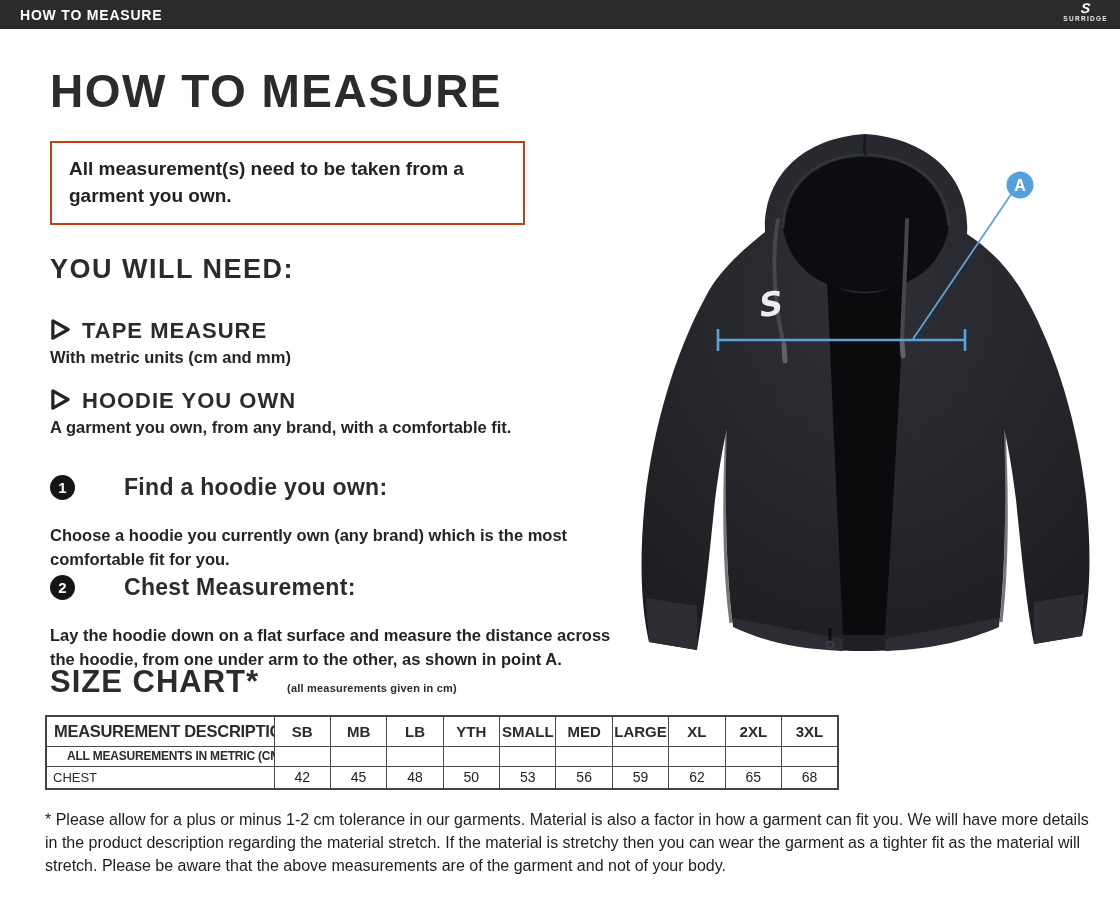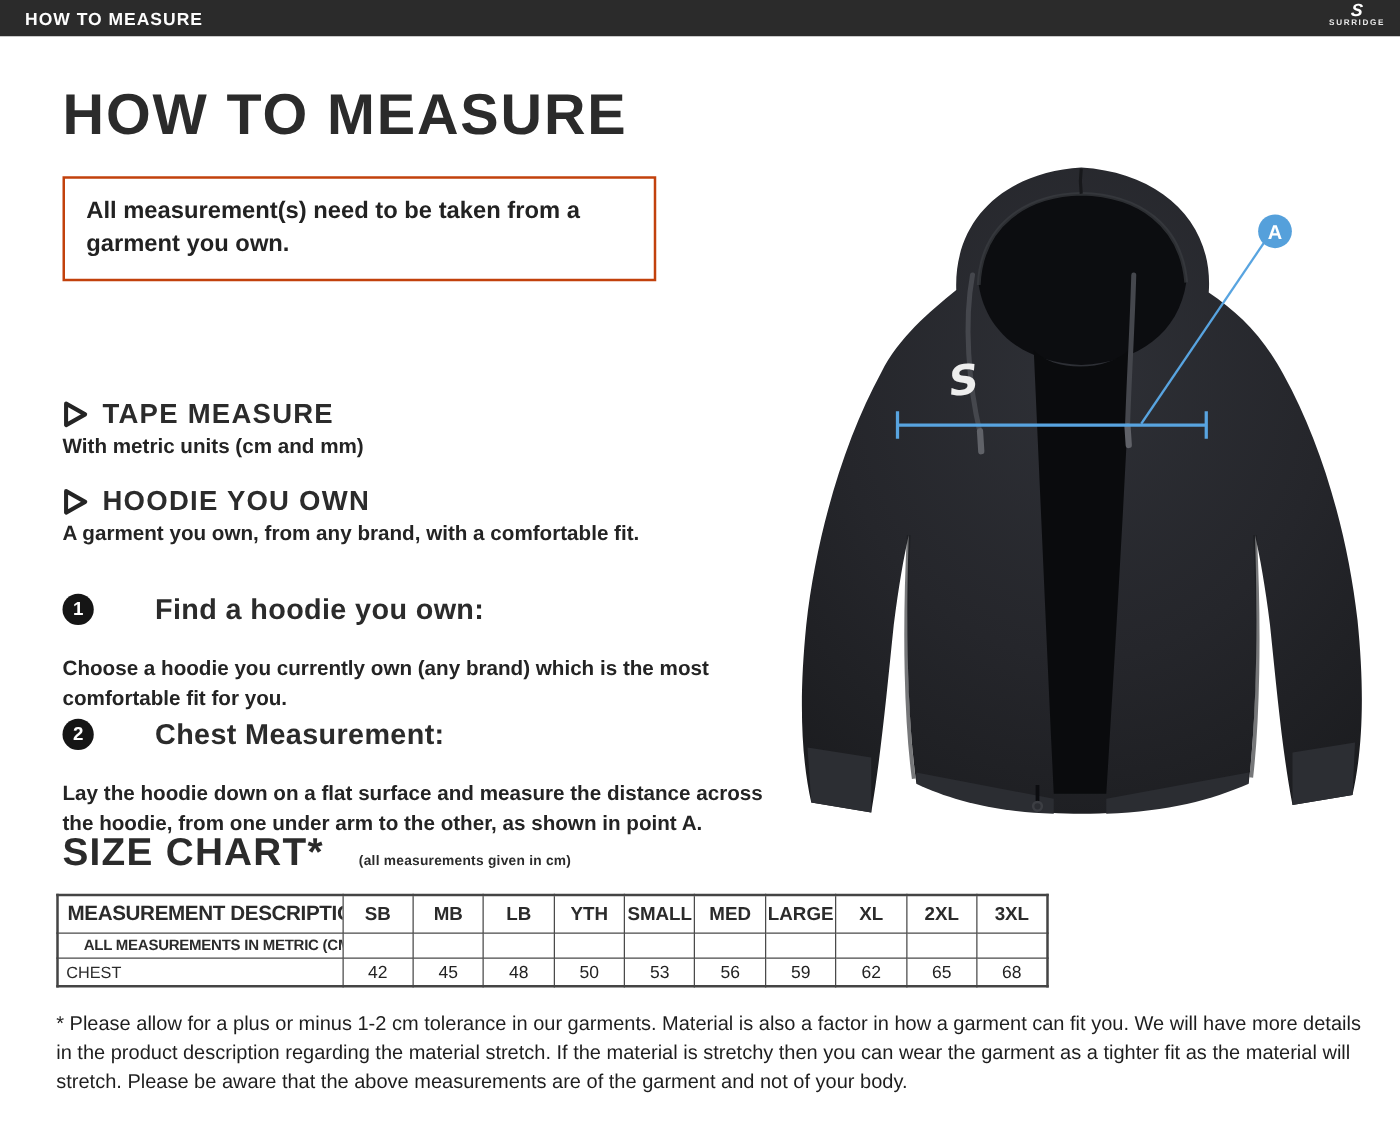--- a/index.html
+++ b/index.html
@@ -25,21 +25,21 @@
   .notice-box { position:absolute; left:50px; top:141px; width:475px; min-height:80px;
                 border:2px solid #c2410c; padding:13px 17px; }
   .notice-box p { font-size:19px; font-weight:bold; line-height:1.42; color:#222; }
 
   .h2 { position:absolute; left:50px; font-size:27px; font-weight:bold; letter-spacing:1.5px; }
   .h2.need { top:254px; }
 
   .tool-item { position:absolute; left:50px; }
   .tool-item.tape { top:318px; }
   .tool-item.hoodie { top:388px; }
-  .tool-head { display:flex; align-items:center; gap:11px; }
+  .tool-head { display:flex; align-items:flex-start; gap:11px; }
   .tri-icon { width:21px; height:23px; flex:0 0 auto; }
   .tool-title { font-size:22px; font-weight:bold; letter-spacing:1px; }
   .tool-desc { font-size:16.5px; font-weight:bold; margin-top:4px; color:#242424; }
 
   .step { position:absolute; left:50px; width:580px; }
   .step.one { top:474px; }
   .step.two { top:574px; }
   .step-head { display:flex; align-items:center; gap:9px; }
   .step-badge { width:25px; height:25px; border-radius:50%; background:#151515; color:#fff;
                 font-size:15px; font-weight:bold; display:flex; align-items:center;
@@ -86,20 +86,21 @@
       <span class="logo-word">SURRIDGE</span>
     </span>
   </div>
 
   <div class="h1">HOW TO MEASURE</div>
 
   <div class="notice-box">
     <p>All measurement(s) need to be taken from a garment you own.</p>
   </div>
 
+  <div class="h2 need">YOU WILL NEED:</div>
 
   <div class="tool-item tape">
     <div class="tool-head">
       <svg class="tri-icon" viewBox="0 0 22 24">
         <polygon points="3,3 19,12 3,21" fill="none" stroke="#242424" stroke-width="3.4" stroke-linejoin="round"></polygon>
       </svg>
       <span class="tool-title">TAPE MEASURE</span>
     </div>
     <div class="tool-desc">With metric units (cm and mm)</div>
   </div>

